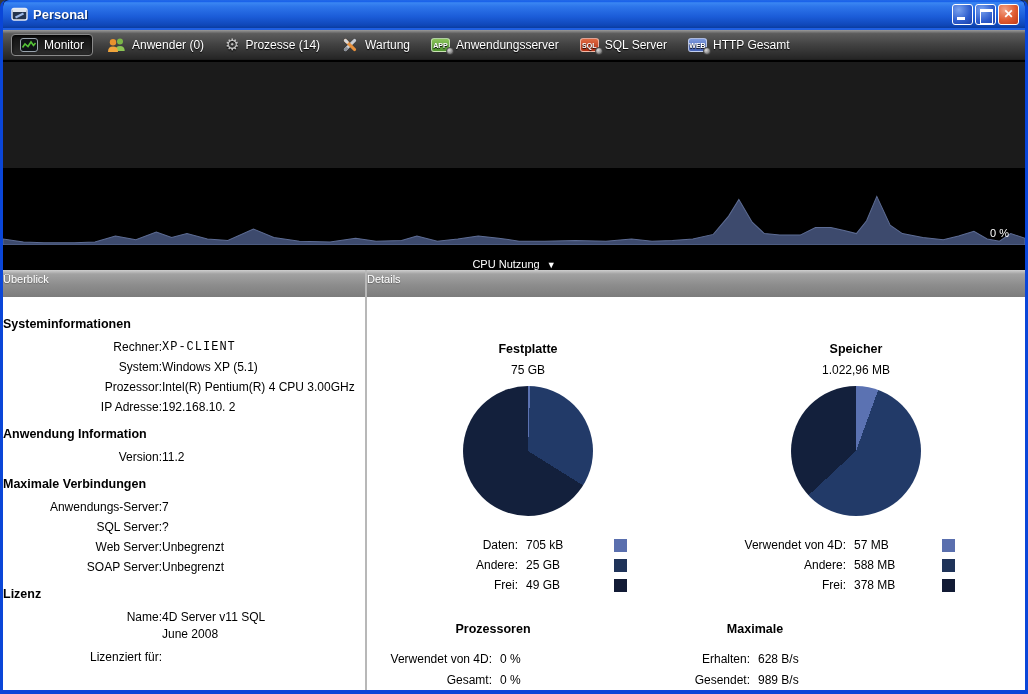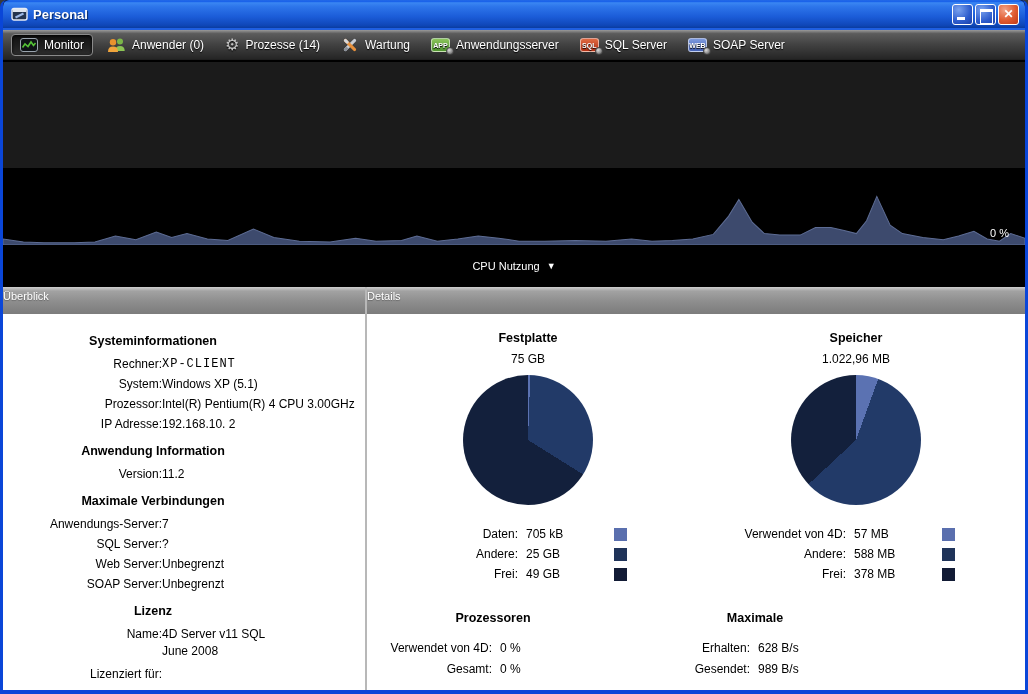--- a/index.html
+++ b/index.html
@@ -41,44 +41,44 @@
   .gear-dot { position:absolute; right:-4px; bottom:-3px; width:8px; height:8px; border-radius:50%;
     background:radial-gradient(circle at 35% 35%,#ddd,#888 60%,#555); border:1px solid #444; }
   .gear-glyph { font-family:"DejaVu Sans", sans-serif; font-size:16px; line-height:16px;
     color:#c2c2c2; text-shadow:0 1px 1px #000; }
 
   
   .graph-upper { height:108px; background:#1b1b1b; border-top:2px solid #000; }
   .graph-lower { position:relative; height:77px; background:#000; }
   .graph-lower svg { position:absolute; left:0; bottom:0; width:100%; height:76px; display:block; }
   .cpu-cur { position:absolute; right:16px; bottom:6px; color:#fff; font-size:11px; }
-  .graph-selector { height:42px; background:#000; color:#fff; font-size:11px;
-    display:flex; align-items:center; justify-content:center; gap:7px; cursor:pointer; }
+  .graph-selector { height:25px; background:#000; color:#fff; font-size:11px;
+    display:flex; align-items:flex-end; justify-content:center; gap:7px; cursor:pointer; }
   .graph-selector .arr { font-size:9px; }
 
   
   .panels { display:flex; height:420px; background:#fff; }
   .panel { display:flex; flex-direction:column; }
   .panel.left { width:364px; border-right:2px solid #b8b8b8; }
   .panel.right { flex:1; }
   .phead { height:27px; flex:0 0 auto; background:linear-gradient(180deg,#cfcfcf 0%,#a2a2a2 15%,#8d8d8d 55%,#7c7c7c 100%);
     color:#fff; font-size:11px; line-height:19px; text-shadow:0 1px 1px #666; }
   .pbody { flex:1; background:#fff; position:relative; overflow:hidden; }
 
   
   .pbody.ov { padding-top:10px; }
-  .sec-h { width:300px; text-align:center; font-weight:bold; font-size:12.5px; margin:10px 0 6px; }
+  .sec-h { width:300px; font-weight:bold; font-size:12.5px; margin:10px 0 6px; }
   .orow { display:grid; grid-template-columns:147px auto; column-gap:0; line-height:20px;margin-left:12px; }
   .orow .lab { text-align:right; }
   .orow .val2 { line-height:15px; margin-bottom:5px; }
   .mono { font-family:"Liberation Mono", monospace; font-size:12px; letter-spacing:1px; }
 
   
   .blk { position:absolute; }
-  .blk .ch-title { text-align:center; font-weight:bold; font-size:12.5px; line-height:16px; }
+  .blk .ch-title { text-align:center; font-weight:bold; font-size:12.5px; line-height:16px;margin-top:28px; }
   .blk .ch-total { text-align:center; margin-top:6px; line-height:15px; }
   .pie { width:130px; height:130px; border-radius:50%; margin:8px auto 0; }
   .legend { margin-top:19px; }
   .legend-row { display:grid; grid-template-columns:143px 80px 13px; column-gap:8px; align-items:center; line-height:20px; }
   .legend-row .lab { text-align:right; }
   .sq { width:13px; height:13px; }
   .blk.disk { left:8px;  top:16px; width:306px; }
   .blk.mem  { left:336px; top:16px; width:306px; }
   .blk.proc { left:0px;   top:296px; width:252px; }
   .blk.net  { left:258px; top:296px; width:260px; }
@@ -167,21 +167,21 @@
           <span class="gear-dot"></span>
       </span>
       <span>SQL Server</span>
     </div>
 
     <div class="titem">
       <span class="ticon">
         <span class="badge web">WEB</span>
           <span class="gear-dot"></span>
       </span>
-      <span>SOAP Server</span>
+      <span>HTTP Gesamt</span>
     </div>
   </div>
 
   <div class="graph-upper"></div>
   <div class="graph-lower">
     <svg id="cpu-svg" viewBox="0 0 1020 76" preserveAspectRatio="none">
         <polygon points="0,76 0.0,69.9 20.4,73.0 40.8,73.7 71.4,73.7 91.8,73.0 112.2,66.9 132.6,70.7 153.0,63.1 168.3,68.4 183.6,64.6 204.0,69.9 224.4,71.4 249.9,60.0 270.3,68.4 295.8,72.2 326.4,73.0 351.9,69.2 372.3,72.2 397.8,71.4 413.1,66.9 433.5,72.2 453.9,69.9 474.3,66.9 494.7,69.2 515.1,72.2 540.6,72.2 571.2,71.4 601.8,72.2 627.3,69.9 647.7,72.2 668.1,71.4 688.5,69.9 708.9,65.4 724.2,47.1 734.4,30.4 747.7,53.2 759.9,64.6 775.2,66.1 795.6,66.1 810.9,58.5 826.2,58.5 839.5,61.6 851.7,64.6 861.9,51.7 872.1,27.4 885.4,56.2 897.6,64.6 918.0,68.4 938.4,70.7 953.7,66.9 969.0,62.3 982.3,69.9 994.5,72.2 1005.7,64.6 1020.0,69.2 1020,76" fill="#3d4a6d" stroke="#5d6c94" stroke-width="1"></polygon>
       </svg>
     <span class="cpu-cur">0 %</span>
   </div>

